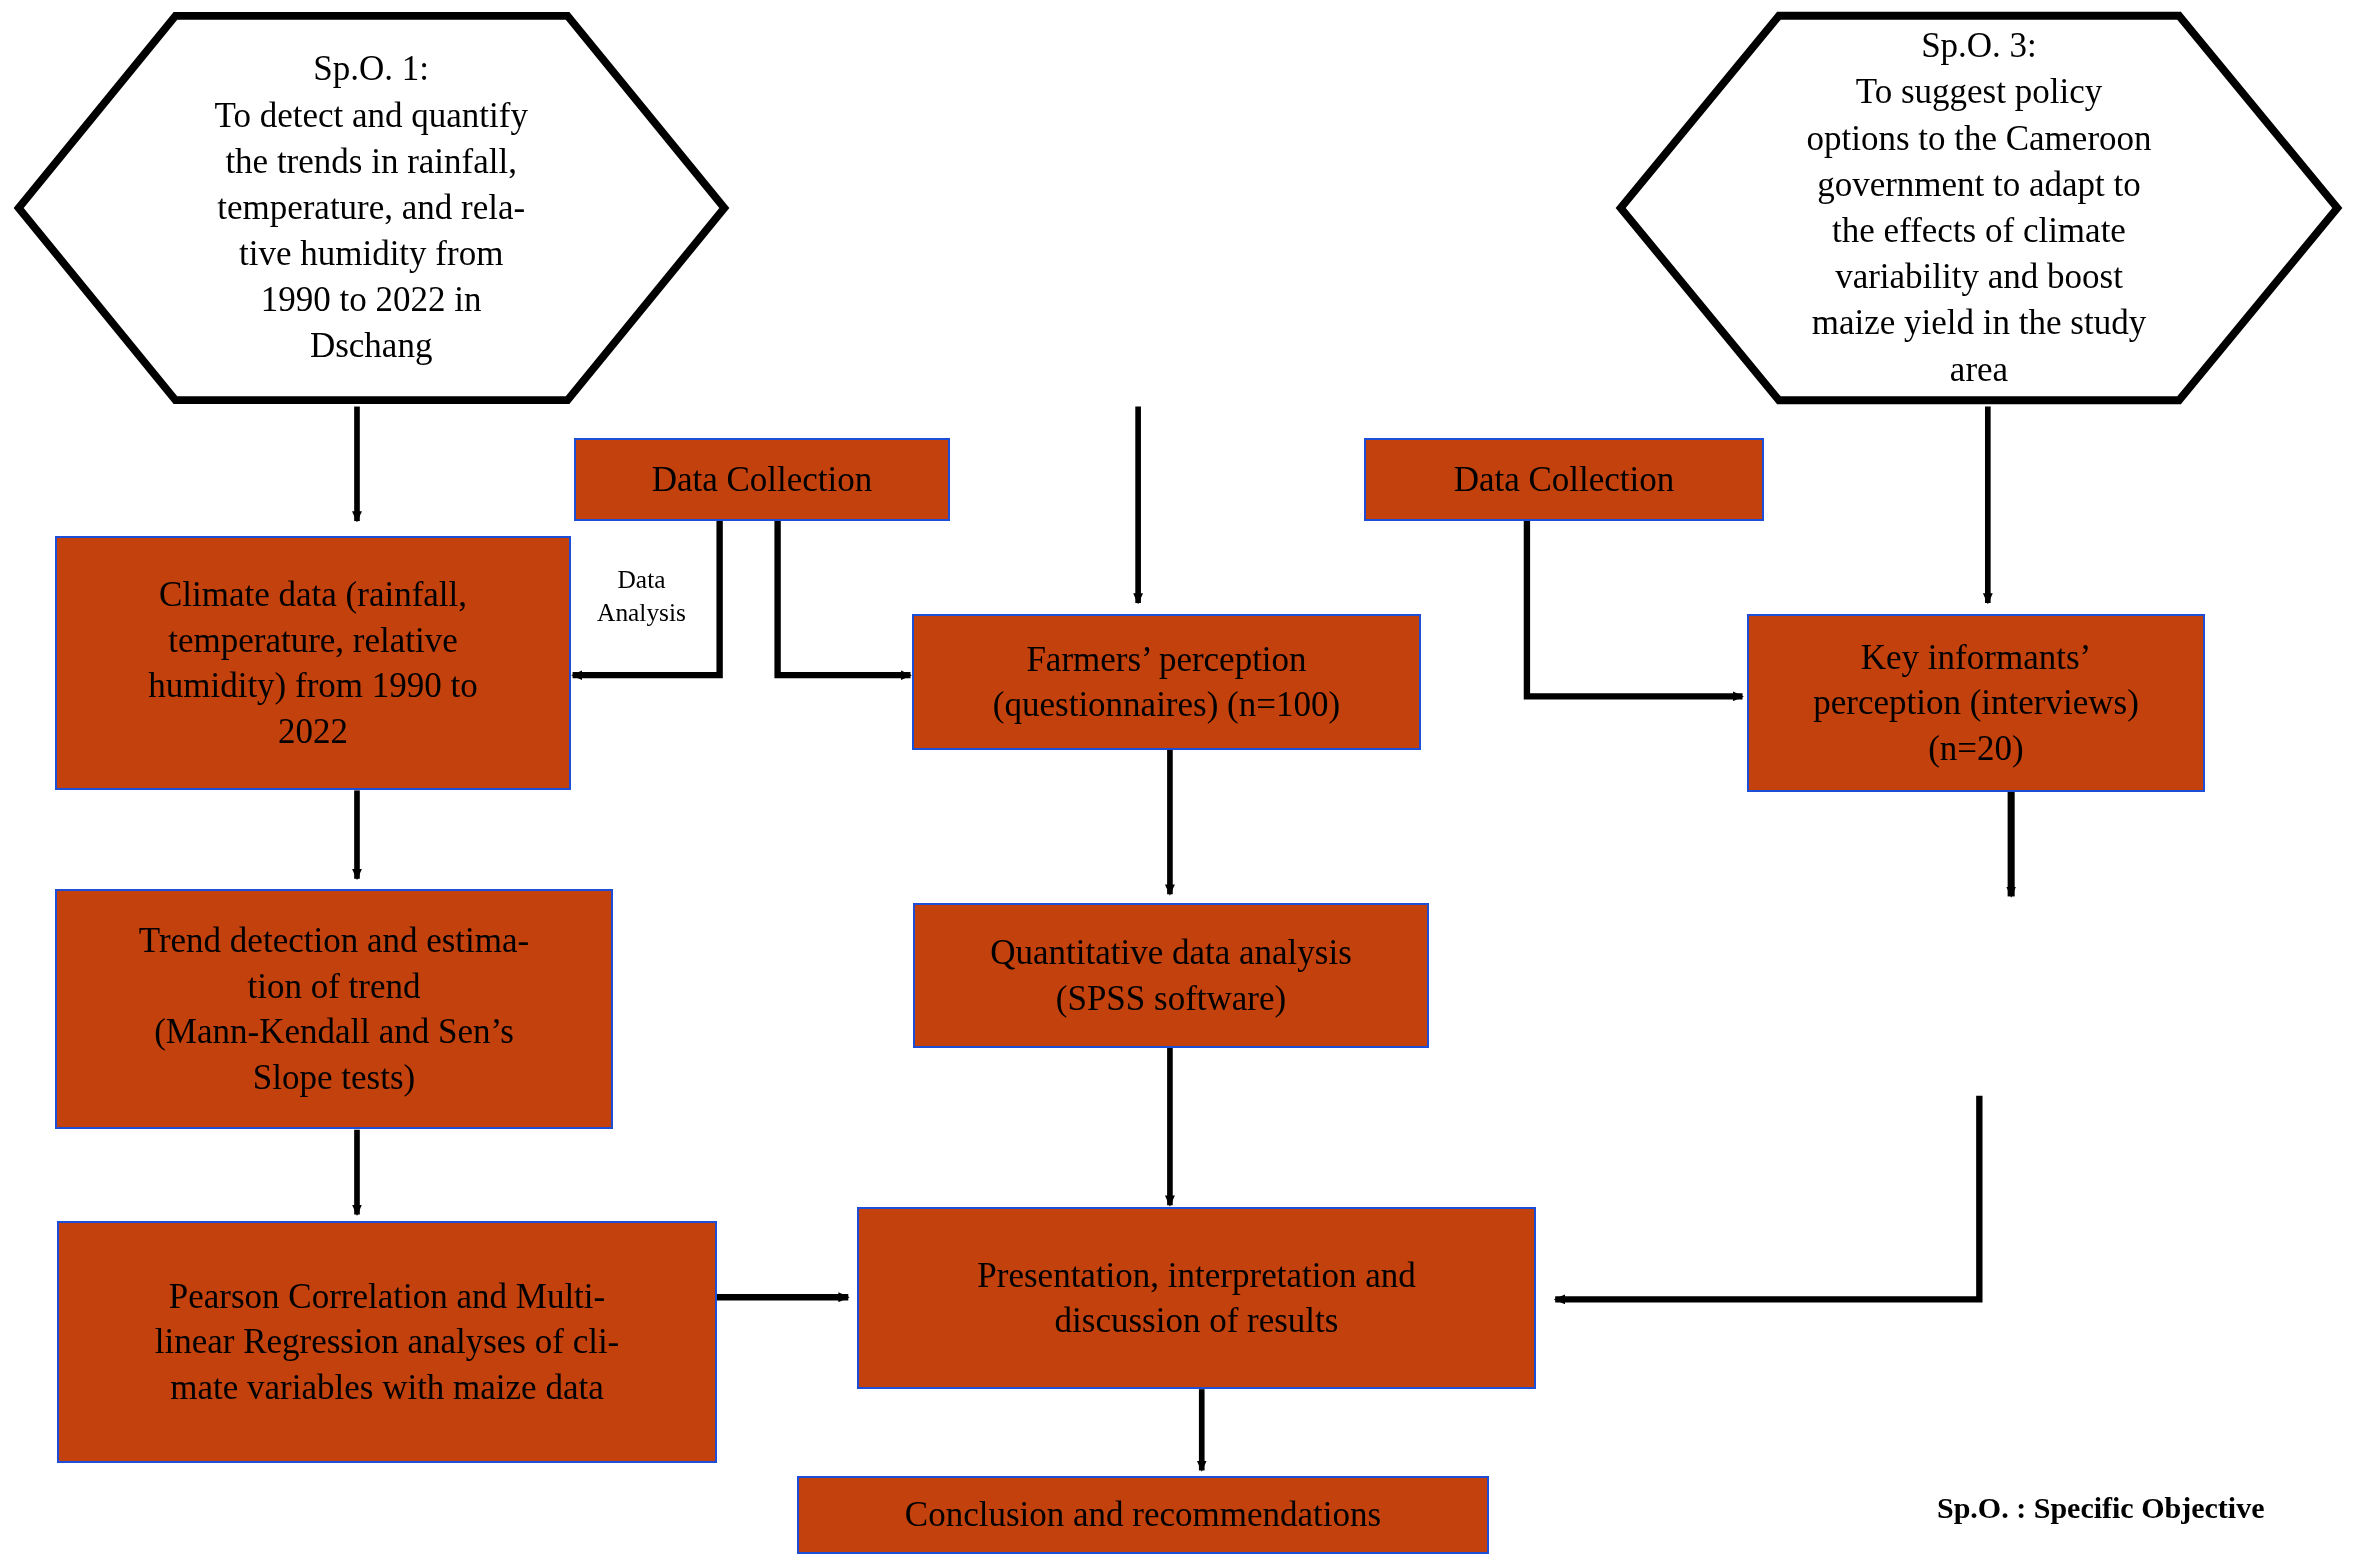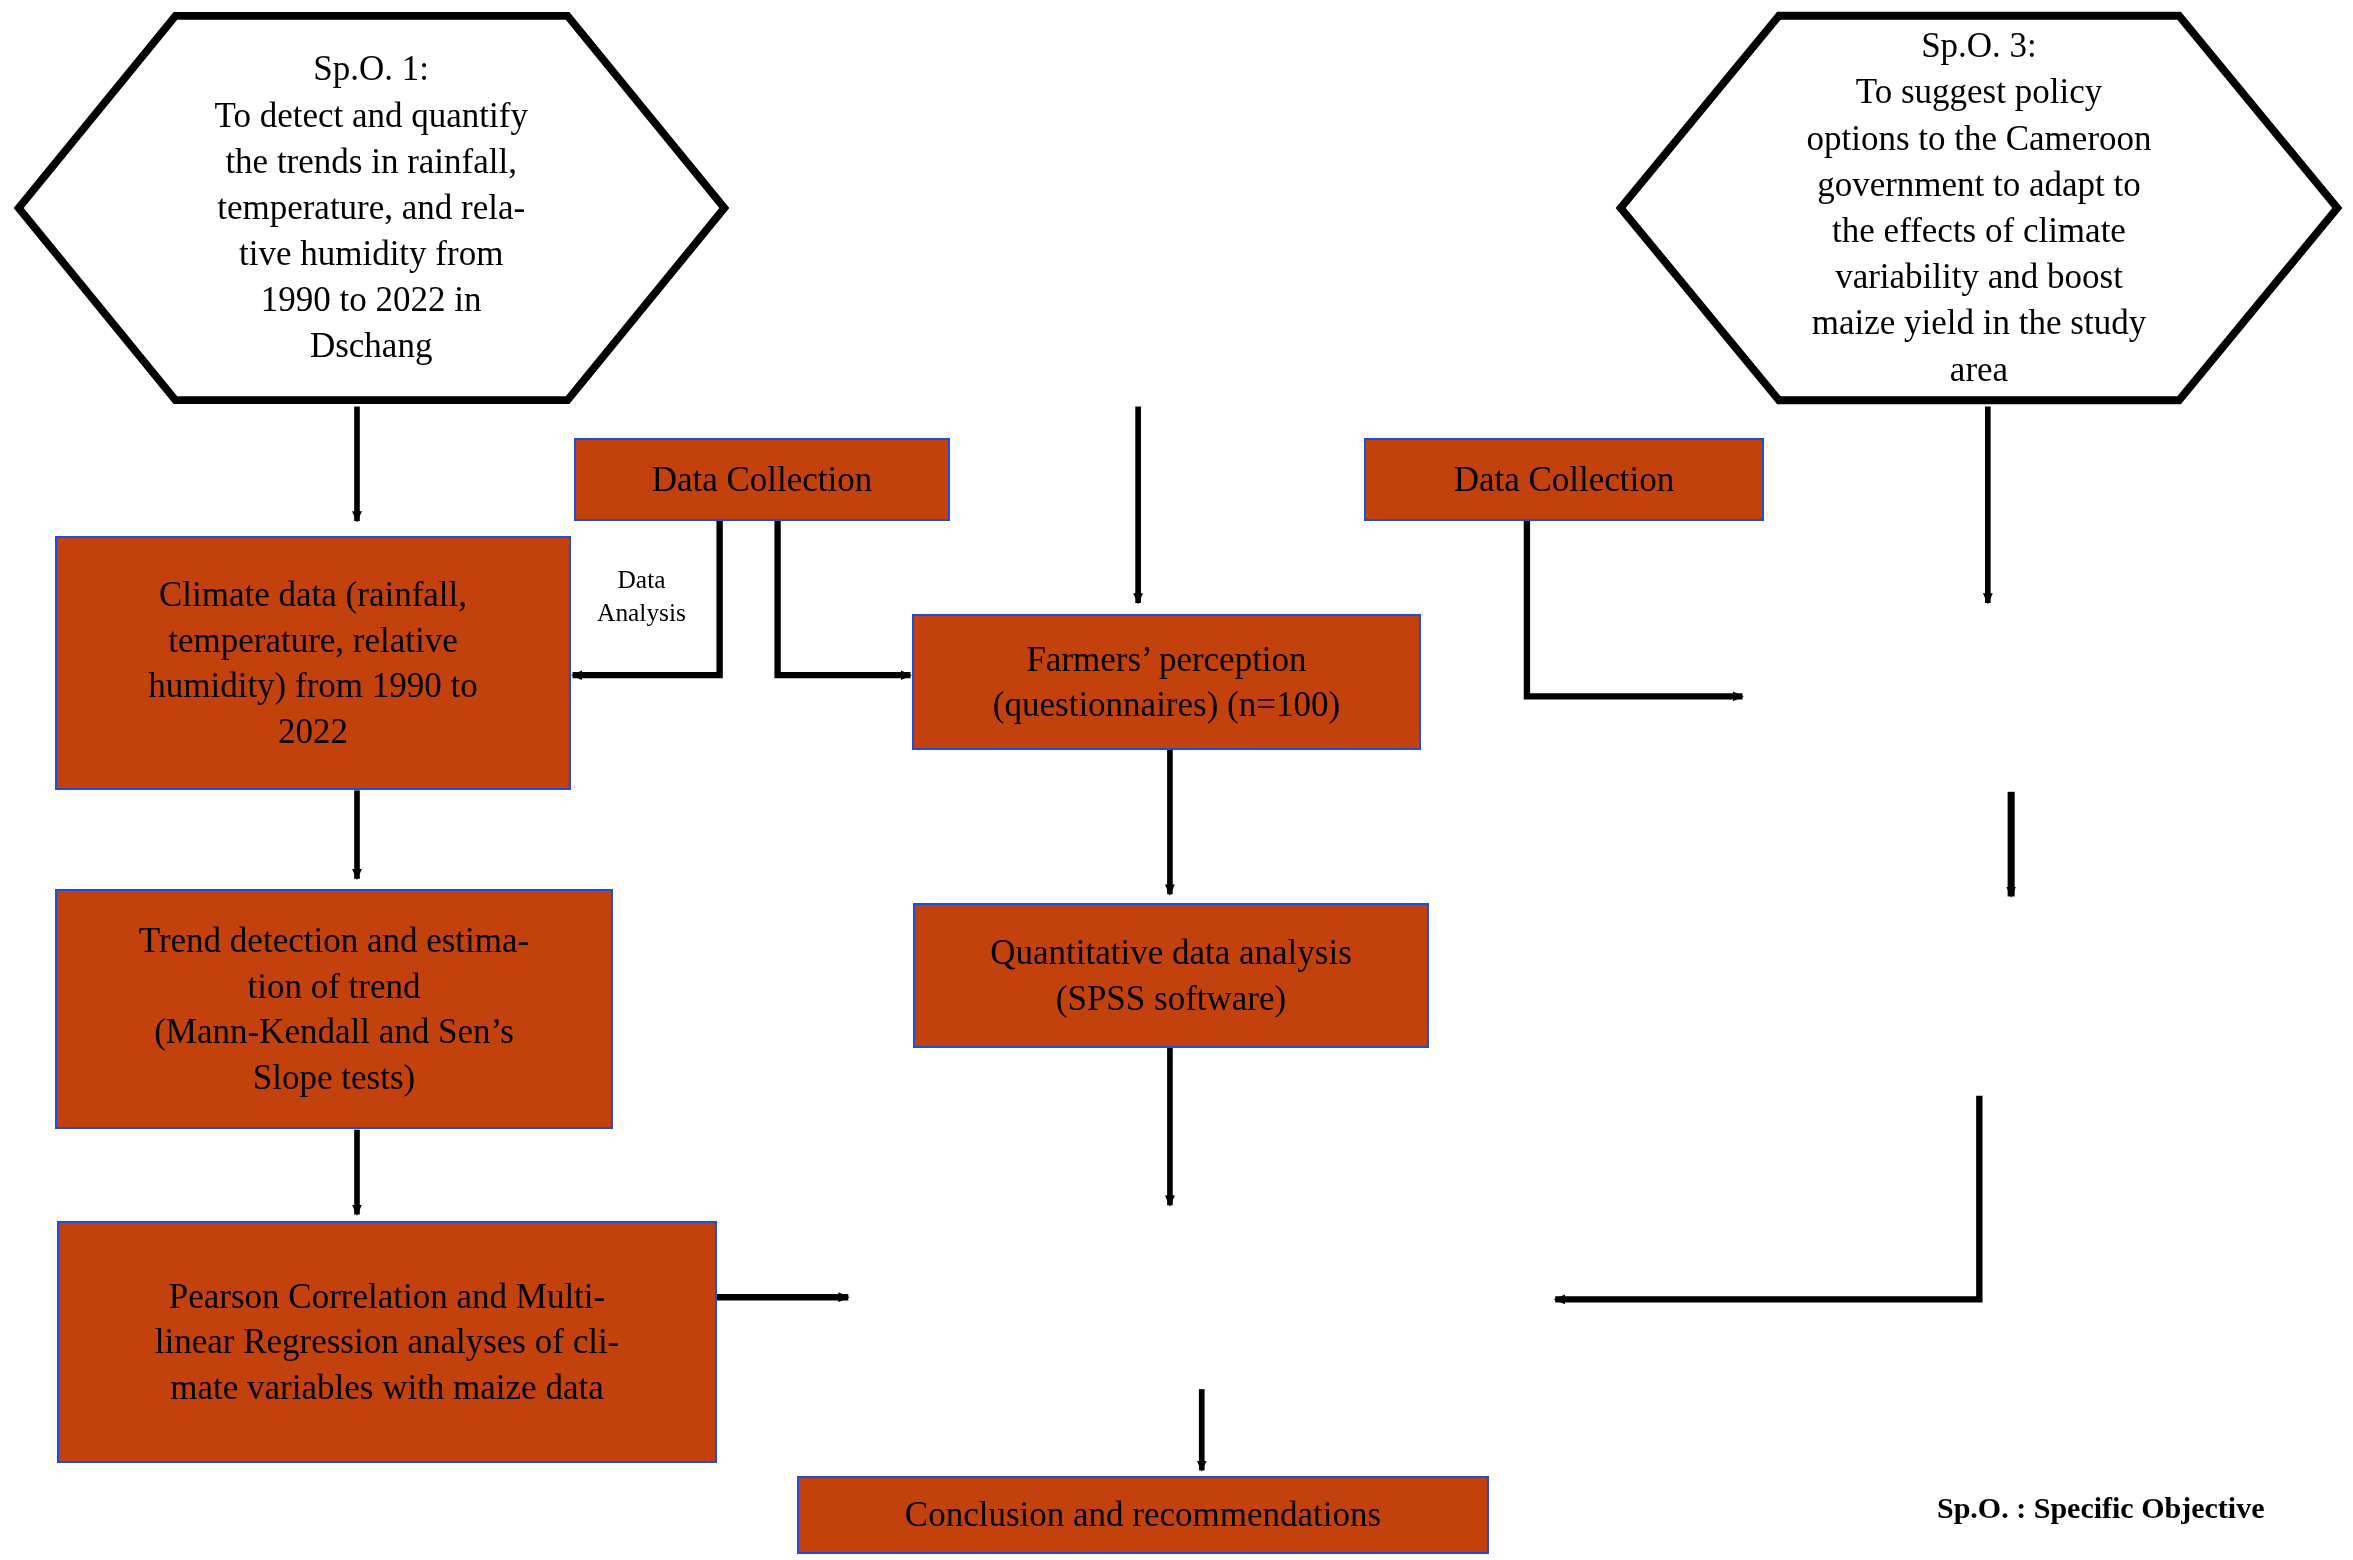--- a/index.html
+++ b/index.html
@@ -121,40 +121,49 @@
 temperature, relative
 humidity) from 1990 to
 2022</span>
   </div>
 
   <div class="node rect" style="left:912px;top:614px;width:509px;height:136px;">
     <span class="txt fs-box">Farmers’ perception
 (questionnaires) (n=100)</span>
   </div>
 
+  <div class="node rect" style="left:1747px;top:614px;width:458px;height:178px;">
+    <span class="txt fs-box">Key informants’
+perception (interviews)
+(n=20)</span>
+  </div>
 
   <div class="node rect" style="left:55px;top:889px;width:558px;height:240px;">
     <span class="txt fs-box">Trend detection and estima-
 tion of trend
 (Mann-Kendall and Sen’s
 Slope tests)</span>
   </div>
 
   <div class="node rect" style="left:913px;top:903px;width:516px;height:145px;">
     <span class="txt fs-box">Quantitative data analysis
 (SPSS software)</span>
   </div>
 
 
   <div class="node rect" style="left:57px;top:1221px;width:660px;height:242px;">
     <span class="txt fs-box">Pearson Correlation and Multi-
 linear Regression analyses of cli-
 mate variables with maize data</span>
   </div>
 
+  <div class="node rect" style="left:857px;top:1207px;width:679px;height:182px;">
+    <span class="txt fs-box">Presentation, interpretation and
+discussion of results</span>
+  </div>
 
   <div class="node rect" style="left:797px;top:1476px;width:692px;height:78px;">
     <span class="txt fs-box">Conclusion and recommendations</span>
   </div>
 
   <div class="legend fs-legend" style="left:1937px;top:1491px;width:396px;text-align:left;">Sp.O. : Specific Objective</div>
 
 </div>
 
 

